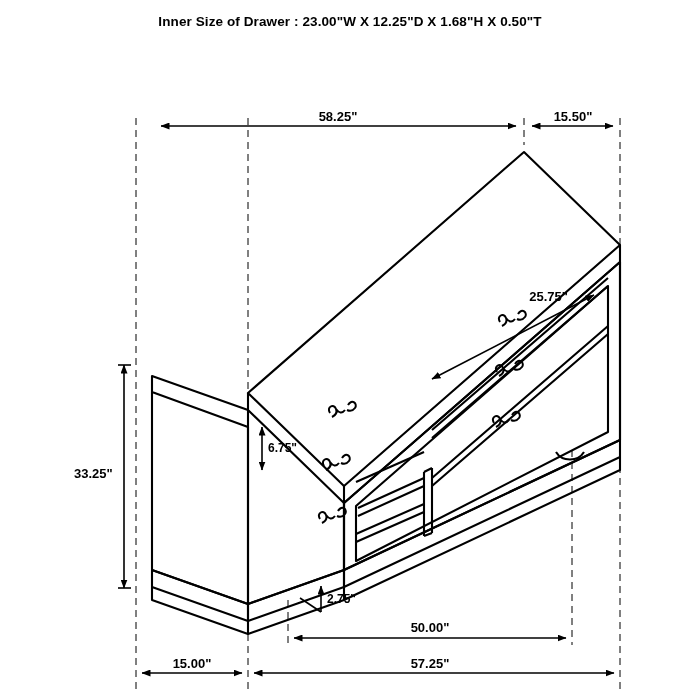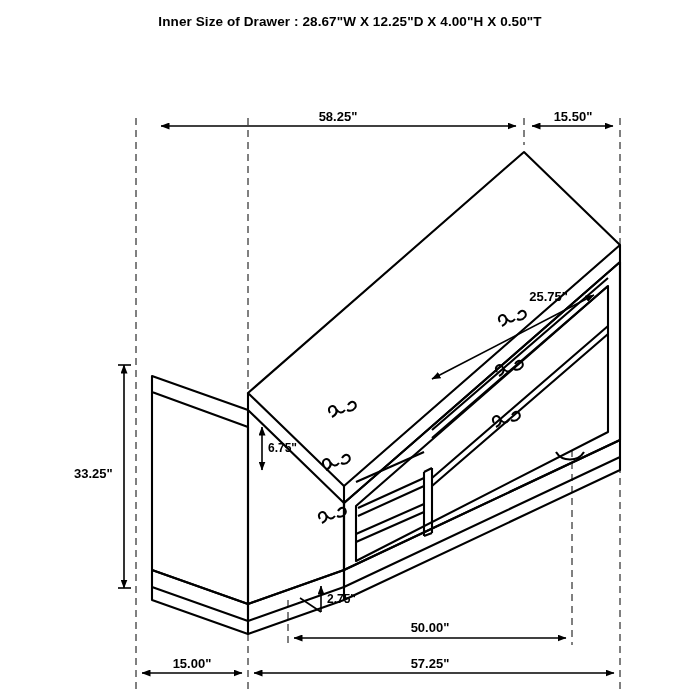--- a/index.html
+++ b/index.html
@@ -44,21 +44,21 @@
   }
   .dimlabel.small {
     font-size: 12px;
   }
 </style>
 </head>
 <body>
 
 <div id="stage">
 
-  <div id="title">Inner Size of Drawer : 28.67"W X 12.25"D X 4.00"H X 0.50"T</div>
+  <div id="title">Inner Size of Drawer : 23.00"W X 12.25"D X 1.68"H X 0.50"T</div>
 
   <svg width="700" height="700" viewBox="0 0 700 700">
     <defs>
       <marker id="arrHead" markerWidth="9" markerHeight="7" refX="8.5" refY="3.5" orient="auto" markerUnits="userSpaceOnUse">
         <path d="M0,0 L9,3.5 L0,7 z" fill="#000"></path>
       </marker>
       <marker id="arrTail" markerWidth="9" markerHeight="7" refX="0.5" refY="3.5" orient="auto" markerUnits="userSpaceOnUse">
         <path d="M9,0 L0,3.5 L9,7 z" fill="#000"></path>
       </marker>
     </defs>

